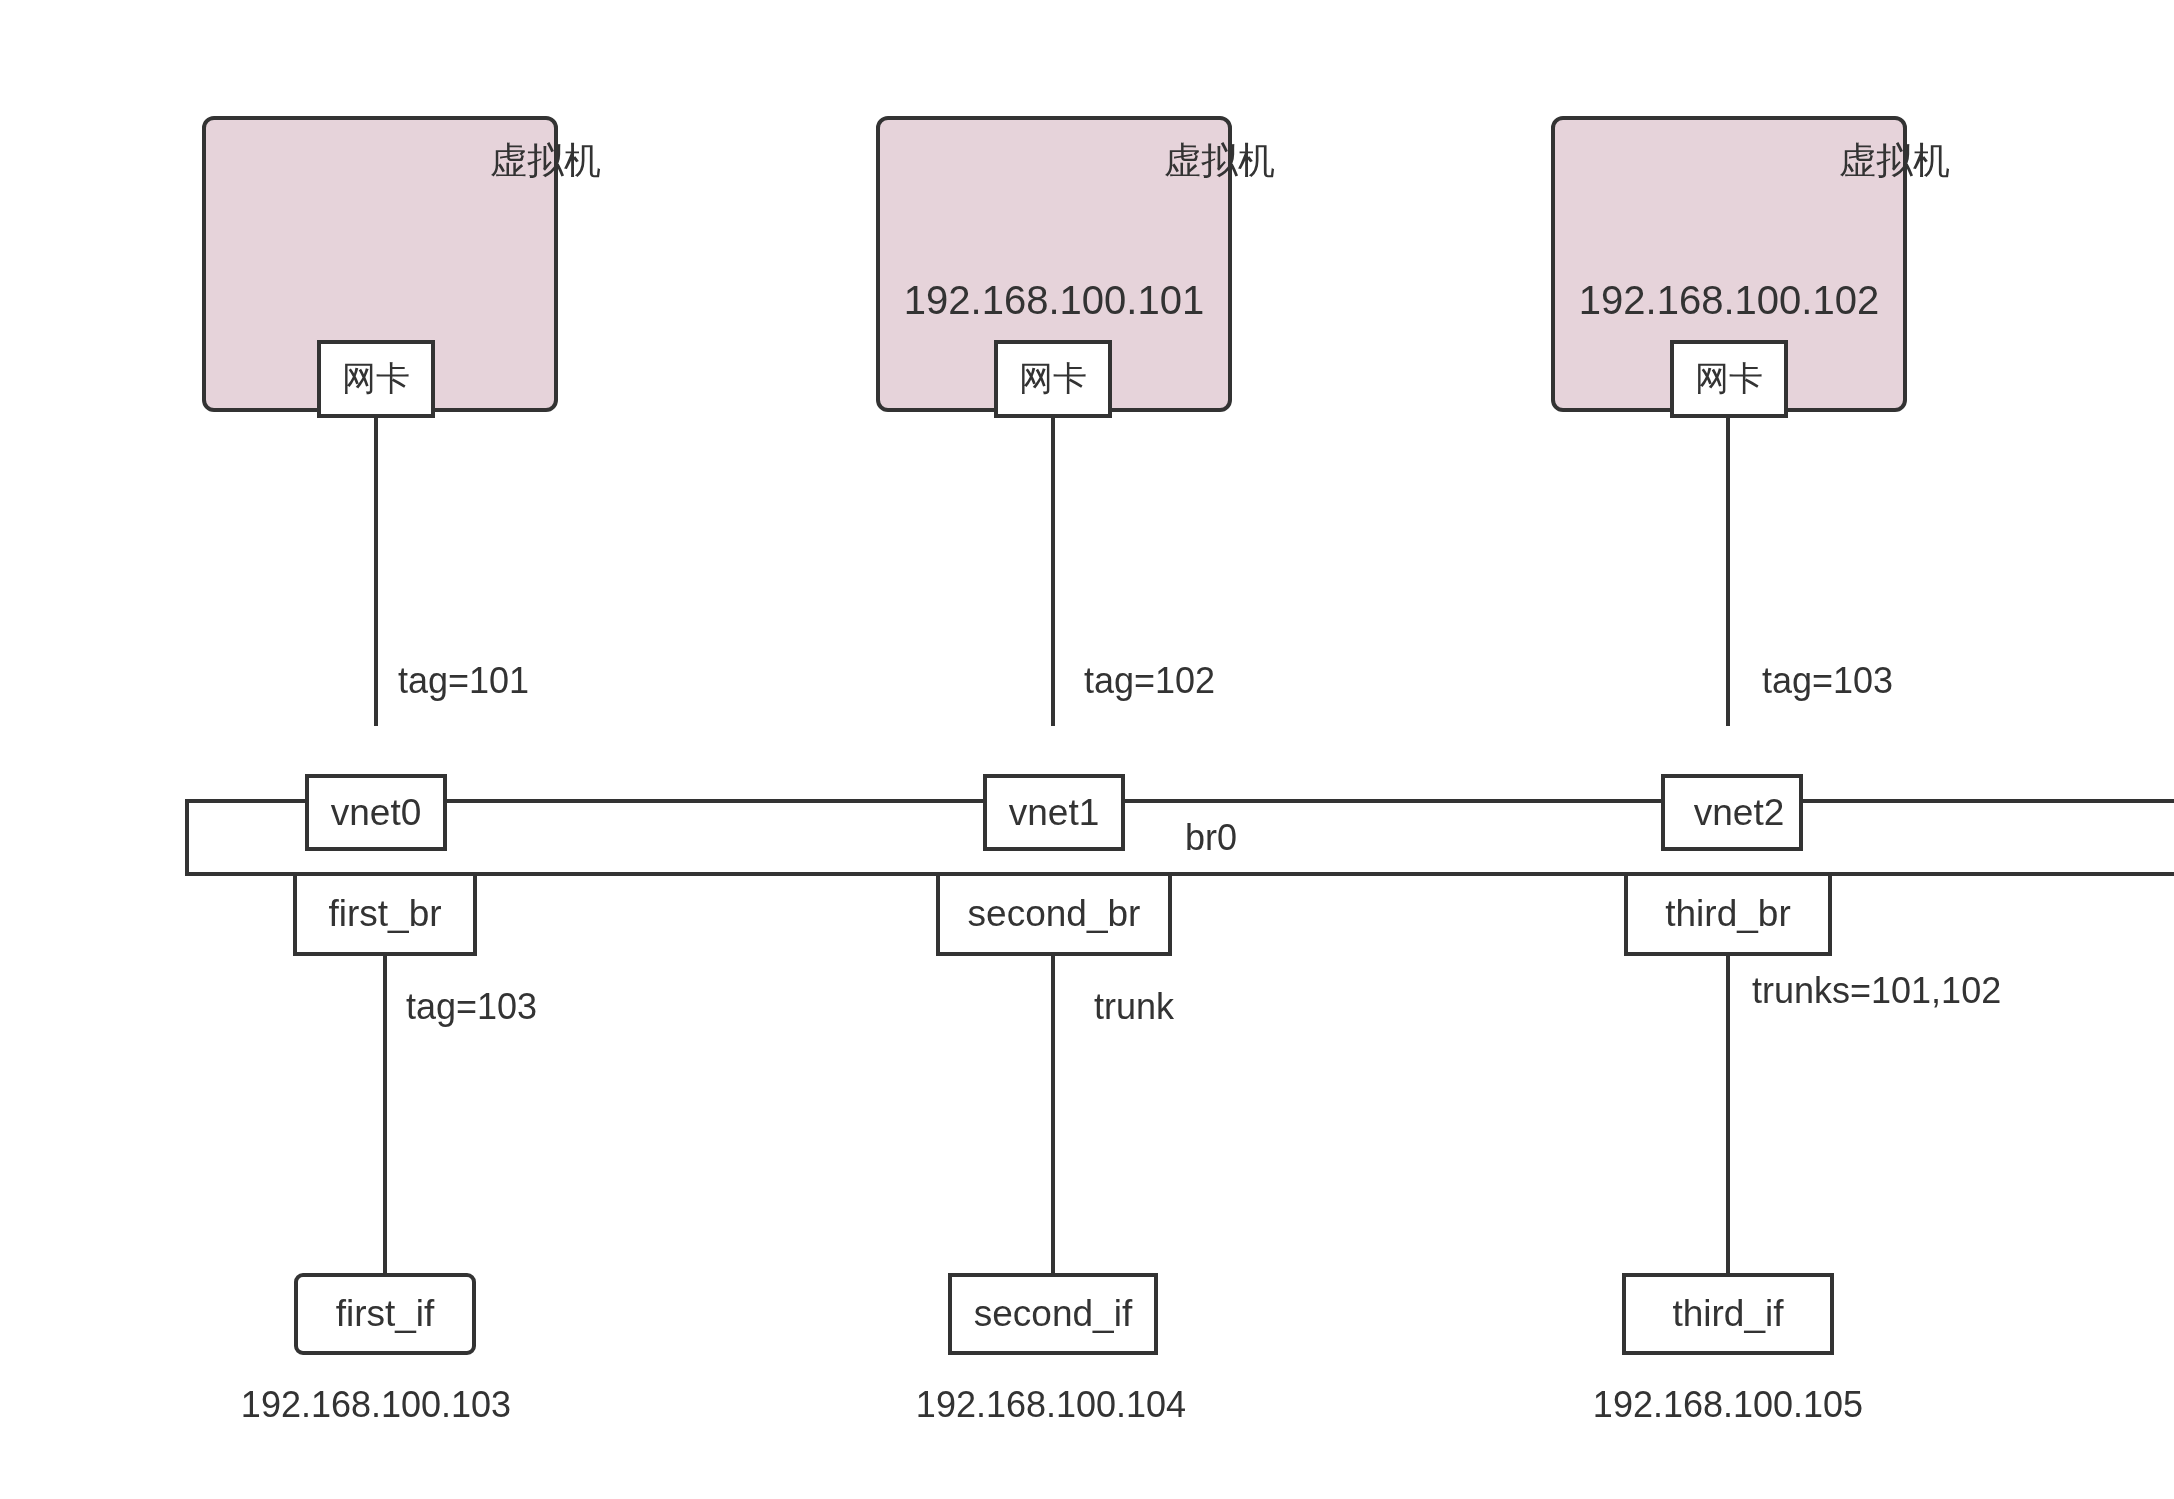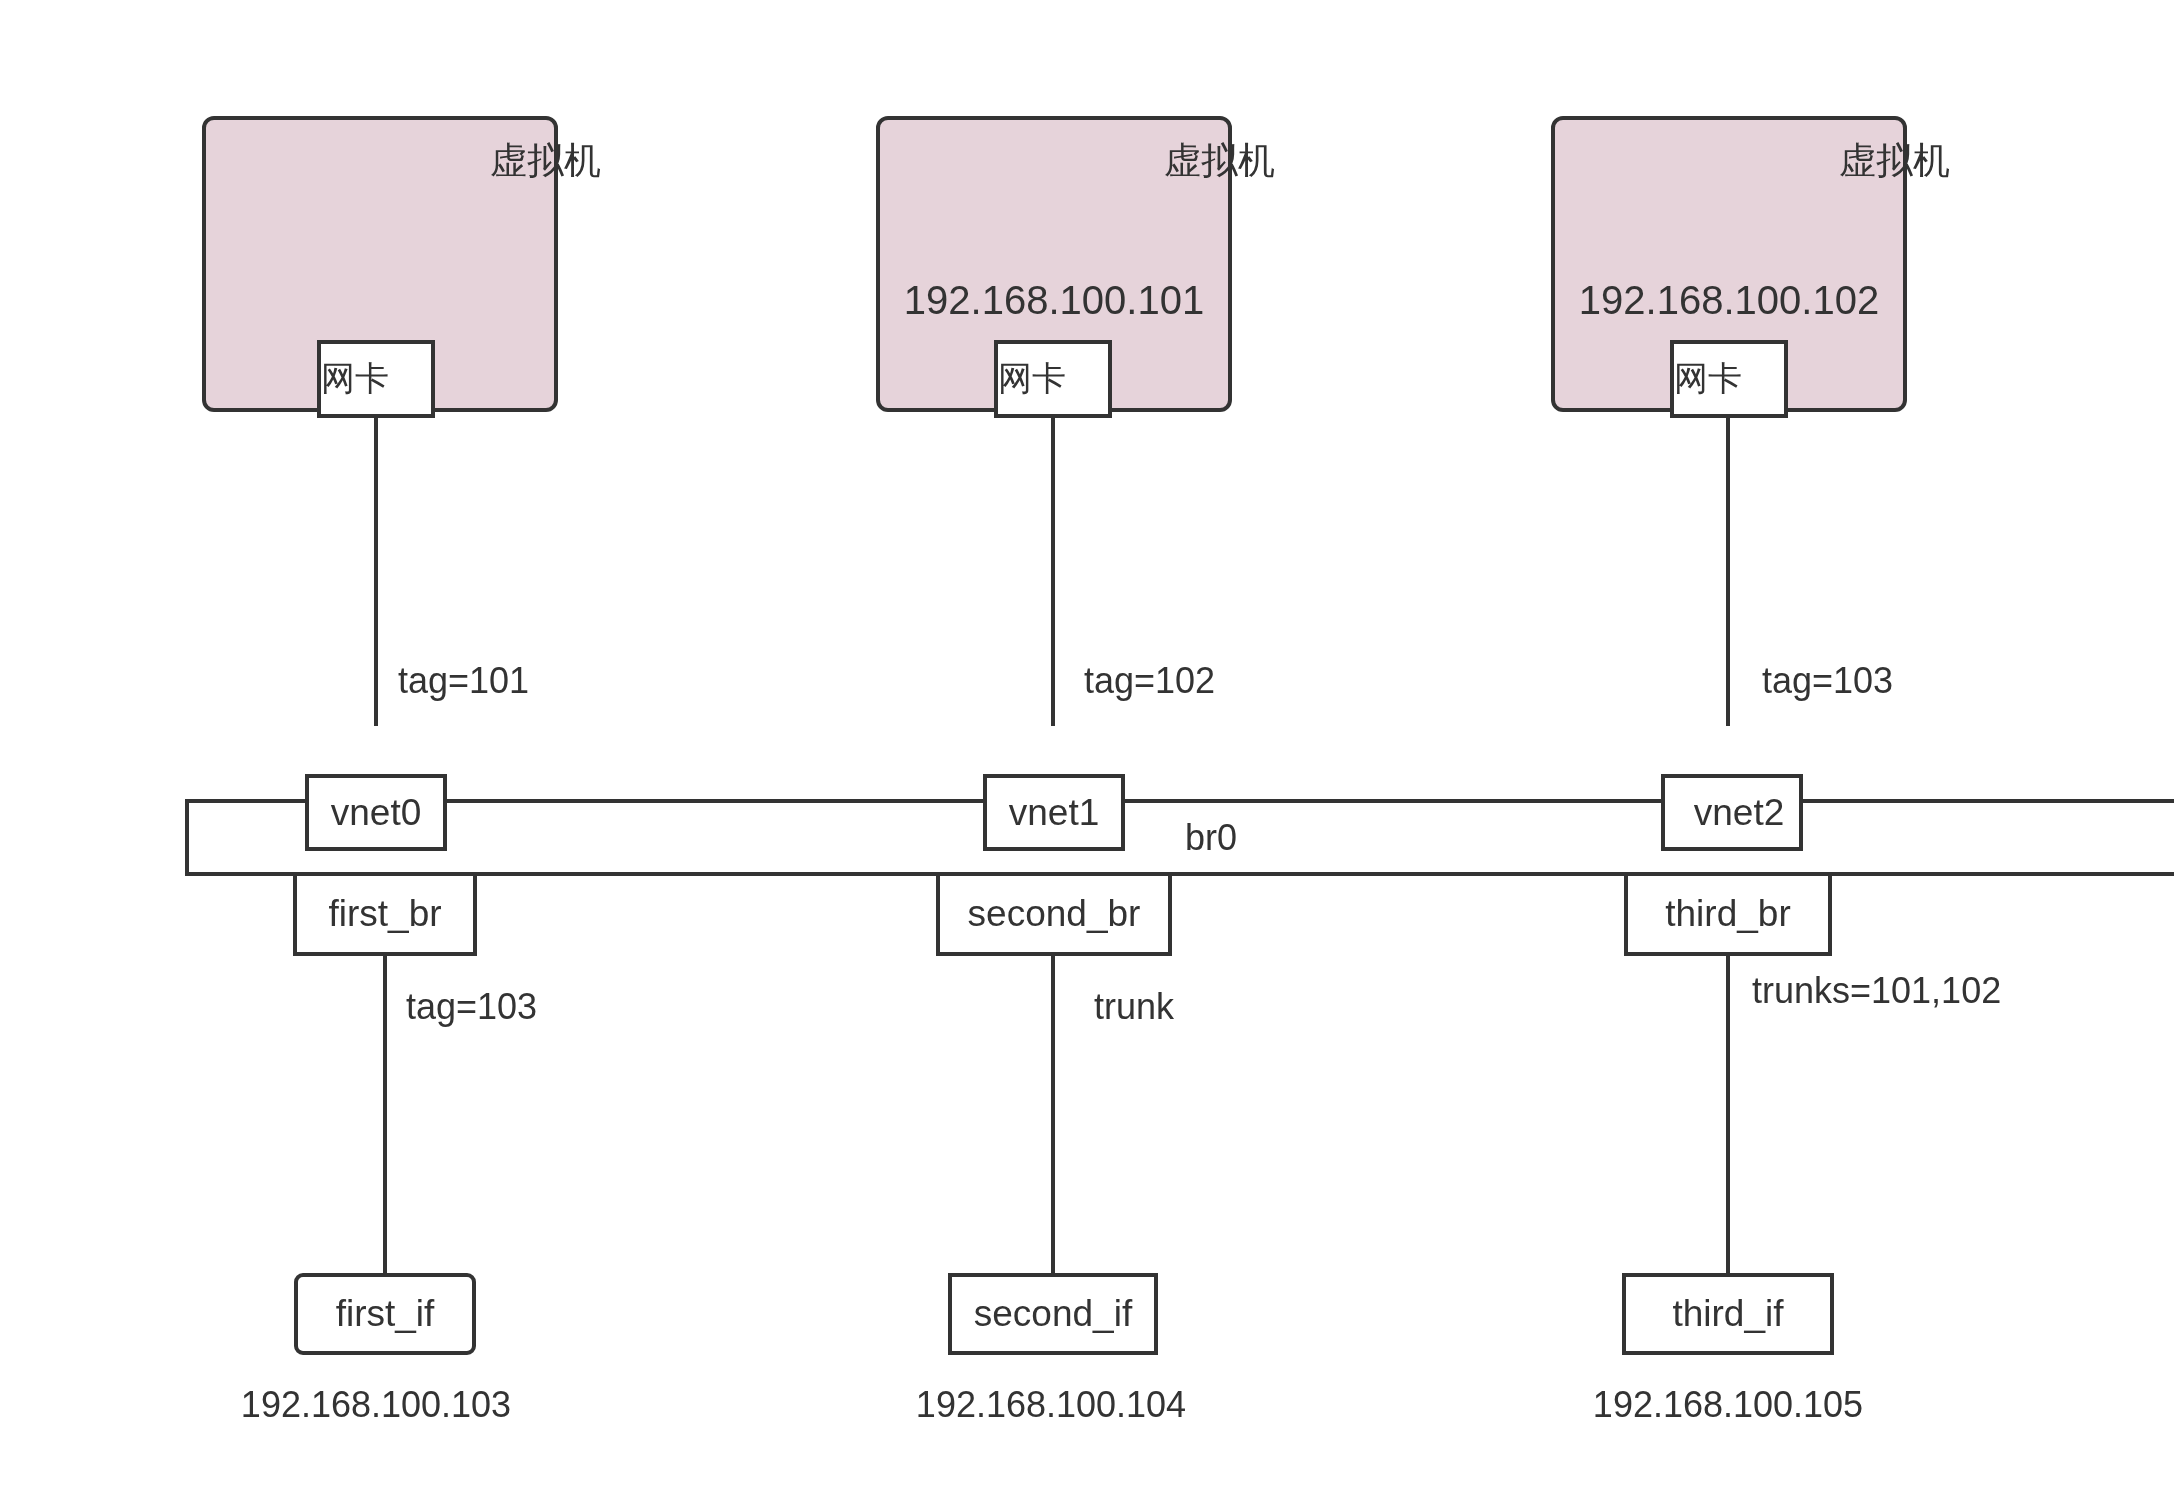--- a/index.html
+++ b/index.html
@@ -14,21 +14,21 @@
   }
   .abs{position:absolute;}
   
   .vm{width:356px;height:296px;background:var(--vmfill);border:4px solid var(--border);
       border-radius:12px;box-sizing:border-box;}
   #vm1{left:202px;top:116px;} #vm2{left:876px;top:116px;} #vm3{left:1551px;top:116px;}
   .vm-title{position:absolute;left:0;top:16px;width:100%;text-align:right;font-size:37px;margin-left:47px;}
   .vm-ip{position:absolute;left:0;top:158px;width:100%;text-align:center;font-size:40px;}
   
   .nic{width:118px;height:78px;background:#ffffff;border:4px solid var(--border);
-       box-sizing:border-box;display:flex;align-items:center;justify-content:flex-start;
+       box-sizing:border-box;display:flex;align-items:center;justify-content:center;
        font-size:34px;z-index:5;}
   #nic1{left:317px;top:340px;} #nic2{left:994px;top:340px;} #nic3{left:1670px;top:340px;}
   
   .vline{width:4px;background:var(--border);z-index:1;}
   #lt1{left:374px;top:415px;height:311px;}
   #lt2{left:1051px;top:415px;height:311px;}
   #lt3{left:1726px;top:415px;height:311px;}
   #lb1{left:383px;top:956px;height:317px;}
   #lb2{left:1051px;top:956px;height:317px;}
   #lb3{left:1726px;top:956px;height:317px;}

